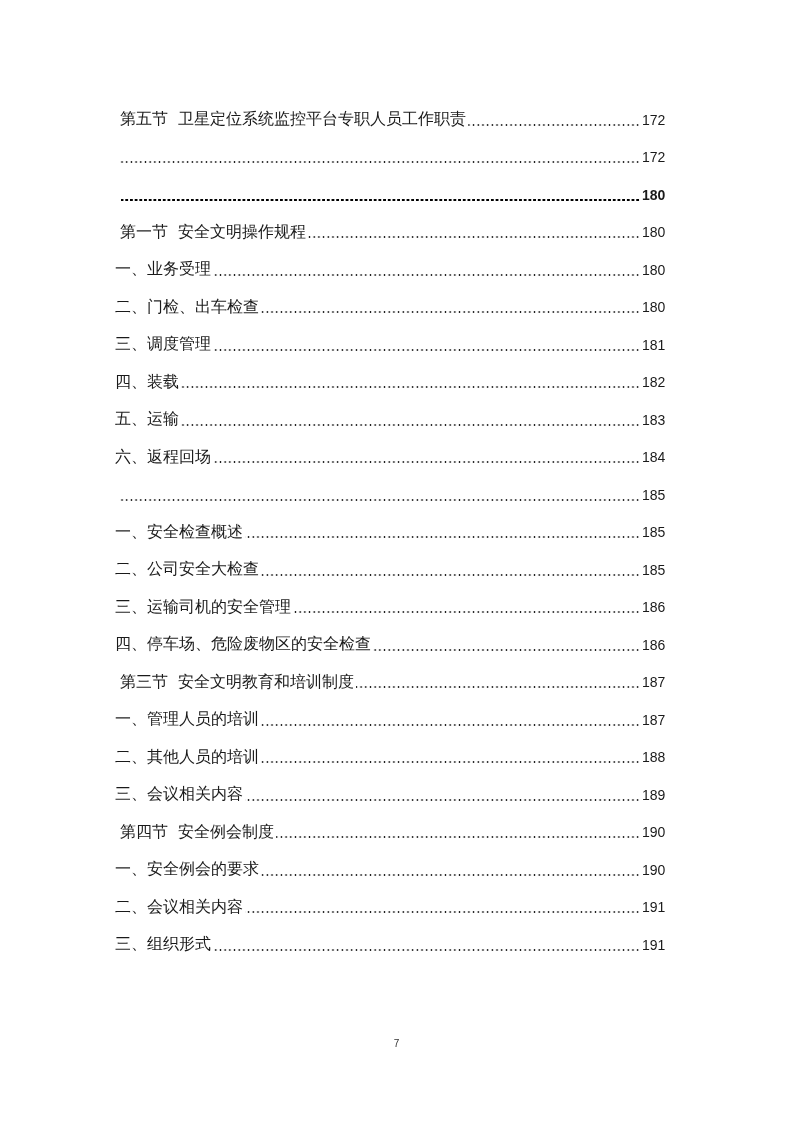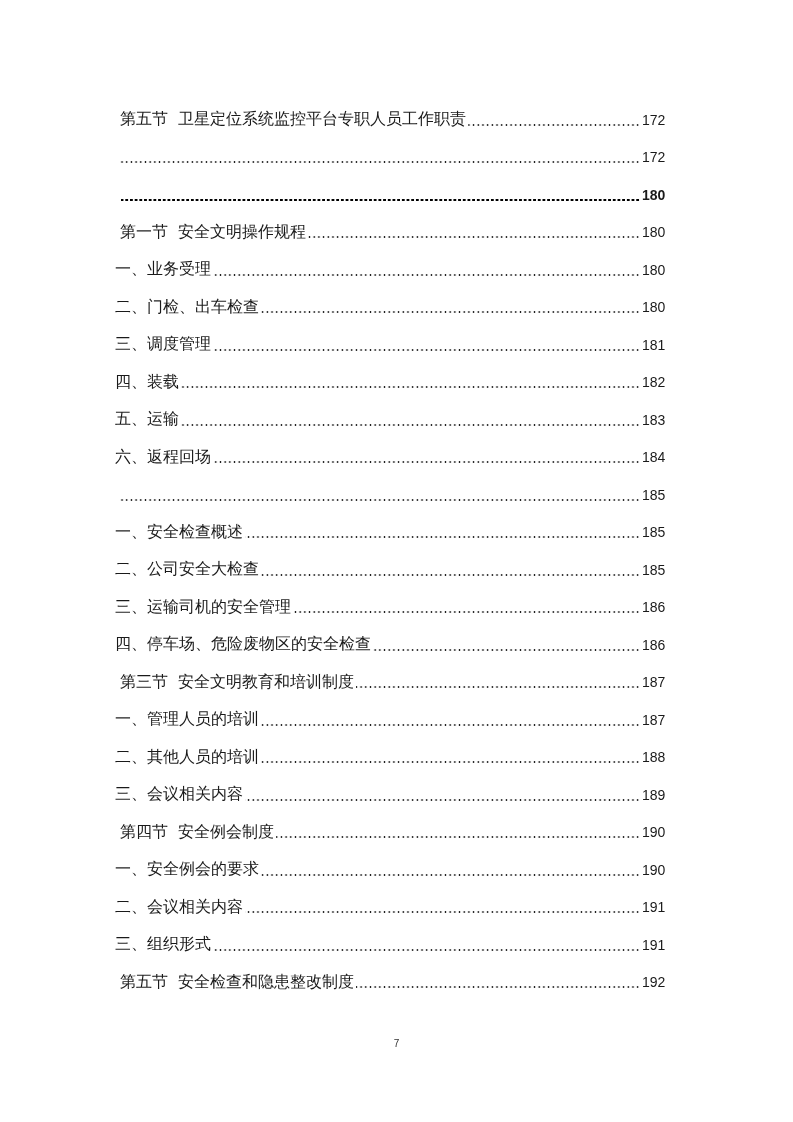--- a/index.html
+++ b/index.html
@@ -190,20 +190,15 @@
   <div class="toc-entry level-item">
     <span class="title">二、会议相关内容</span>
     <span class="leader"></span>
     <span class="page">191</span>
   </div>
   <div class="toc-entry level-item">
     <span class="title">三、组织形式</span>
     <span class="leader"></span>
     <span class="page">191</span>
   </div>
-  <div class="toc-entry level-section">
-    <span class="title"><span>第五节</span><span class="gap"></span><span>安全检查和隐患整改制度</span></span>
-    <span class="leader"></span>
-    <span class="page">192</span>
-  </div>
 </div>
 
 <div class="page-number">7</div>
 
 </body></html>

